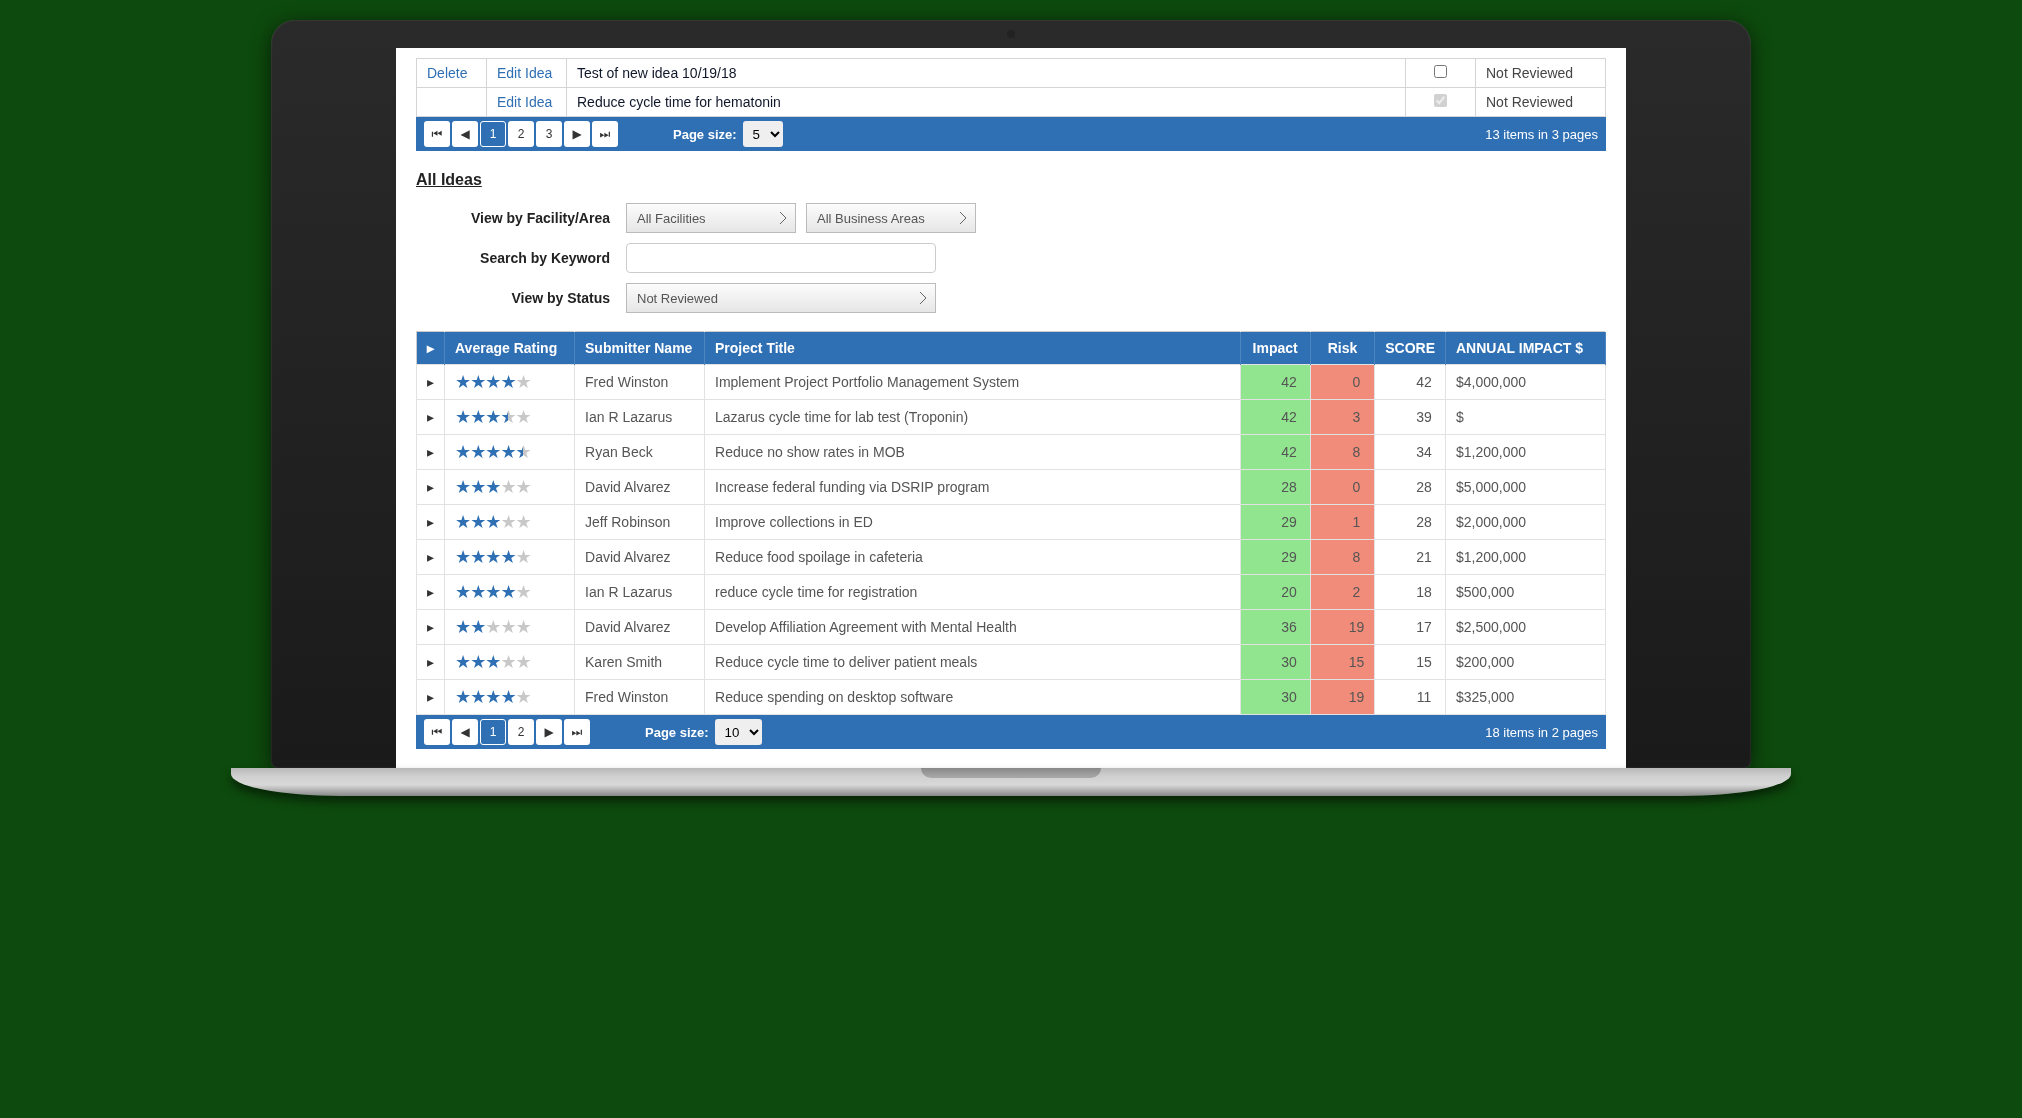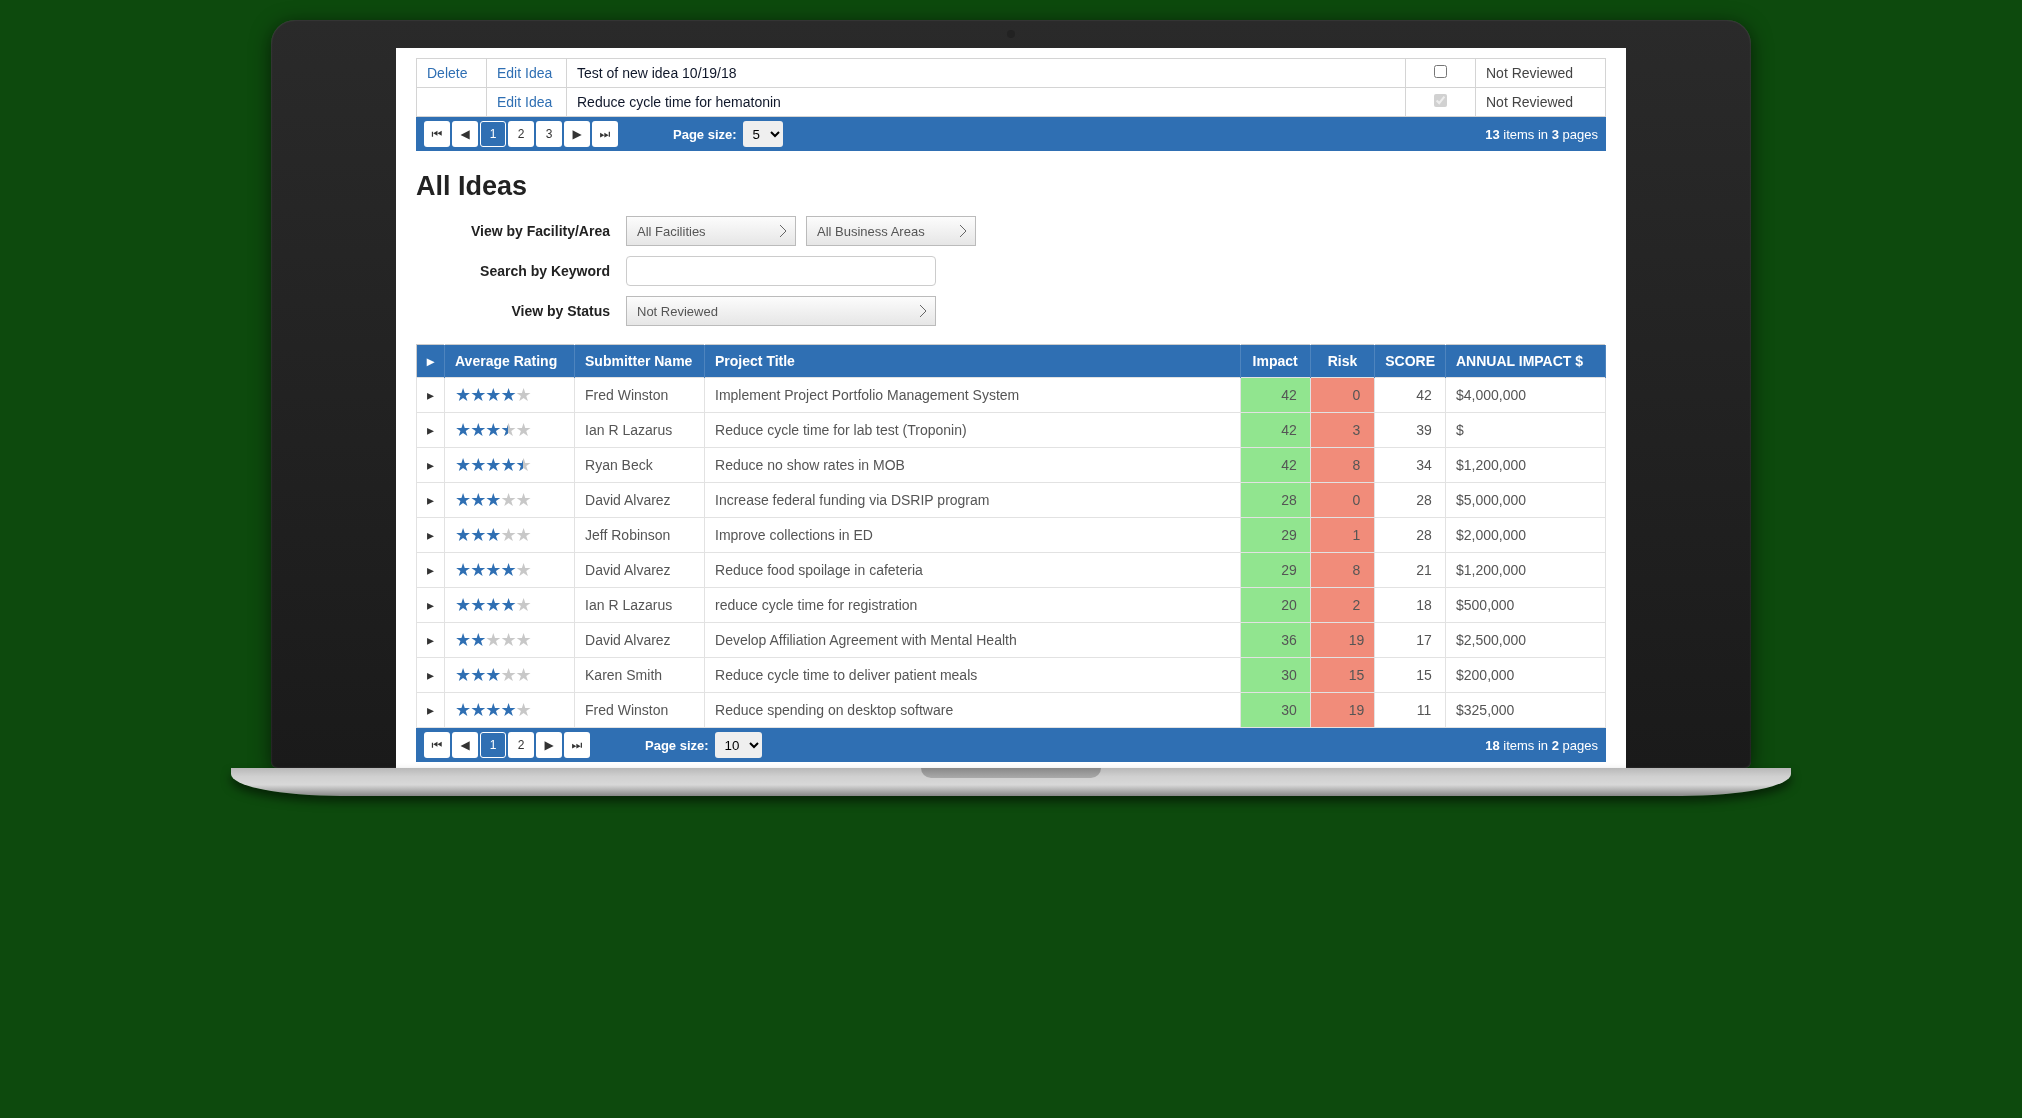--- a/index.html
+++ b/index.html
@@ -18,23 +18,23 @@
   table.ideas td.title { color: #0f172a; }
   table.ideas td.chk { text-align: center; width: 70px; }
   table.ideas td.status { width: 130px; color: #444; }
   
   .pagerbar { background: #2f6fb3; display: flex; align-items: center; padding: 4px 8px; color: #fff; font-size: 13px; }
   .pagerbar .btn { background: #fff; color: #333; border: none; width: 26px; height: 26px; display: inline-flex; align-items: center; justify-content: center; border-radius: 3px; margin-right: 2px; cursor: pointer; font-size: 12px; }
   .pagerbar .btn.active { background: #2f6fb3; color: #fff; border: 1px solid #fff; }
   .pagerbar .pgsize-label { margin-left: 10px; margin-right: 6px; font-weight: 600; padding-left: 43px; }
   .pagerbar select.pgsize { height: 26px; border-radius: 3px; border: none; padding: 0 6px; }
   .pagerbar .info { margin-left: auto; }
-  .pagerbar .info b { font-weight: 700; }
-  
-  h2.section { font-size: 27px; font-weight: 700; color: #222; margin: 20px 0 14px; }
+  .pagerbar .info b { font-weight: 400; }
+  
+  h2.section { font-size: 16px; font-weight: 700; color: #222; margin: 20px 0 14px; text-decoration: underline; }
   
   .filters { margin-left: 10px; }
   .filterrow { display: flex; align-items: center; margin-bottom: 10px; }
   .filterrow label { width: 200px; text-align: right; font-weight: 700; font-size: 14px; color: #222; padding-right: 16px; }
   .select-wrap { position: relative; display: inline-block; margin-right: 10px; }
   .select-wrap select { -webkit-appearance: none; appearance: none; background: linear-gradient(to bottom,#fcfcfc,#e6e6e6); border: 1px solid #bbb; border-radius: 0; height: 30px; padding: 0 28px 0 10px; font-size: 13px; color: #555; min-width: 170px; }
   .select-wrap::after { content: ""; position: absolute; right: 8px; top: 50%; transform: translateY(-50%); width: 8px; height: 12px; background:
       linear-gradient(45deg, transparent 45%, #666 45%, #666 55%, transparent 55%),
       linear-gradient(-45deg, transparent 45%, #666 45%, #666 55%, transparent 55%);
     background-size: 6px 6px; background-position: 0 0, 0 6px; background-repeat: no-repeat; pointer-events: none; }
@@ -139,21 +139,21 @@
                 <td>Implement Project Portfolio Management System</td>
                 <td class="center impact-cell">42</td>
                 <td class="center risk-cell">0</td>
                 <td class="center">42</td>
                 <td>$4,000,000</td>
               </tr>
               <tr>
                 <td class="expand">▸</td>
                 <td><span class="stars"><span class="star">★</span><span class="star">★</span><span class="star">★</span><span class="star half">★</span><span class="star empty">★</span></span></td>
                 <td>Ian R Lazarus</td>
-                <td>Reduce cycle time for lab test (Troponin)</td>
+                <td>Lazarus cycle time for lab test (Troponin)</td>
                 <td class="center impact-cell">42</td>
                 <td class="center risk-cell">3</td>
                 <td class="center">39</td>
                 <td>$</td>
               </tr>
               <tr>
                 <td class="expand">▸</td>
                 <td><span class="stars"><span class="star">★</span><span class="star">★</span><span class="star">★</span><span class="star">★</span><span class="star half">★</span></span></td>
                 <td>Ryan Beck</td>
                 <td>Reduce no show rates in MOB</td>

